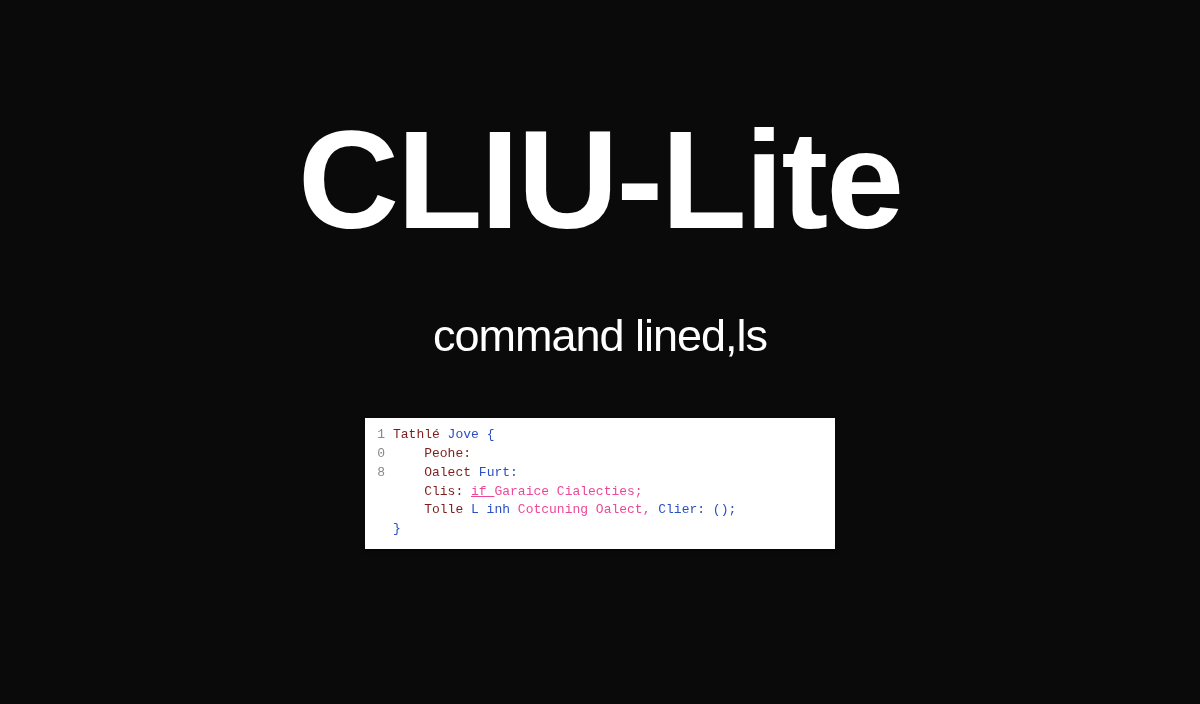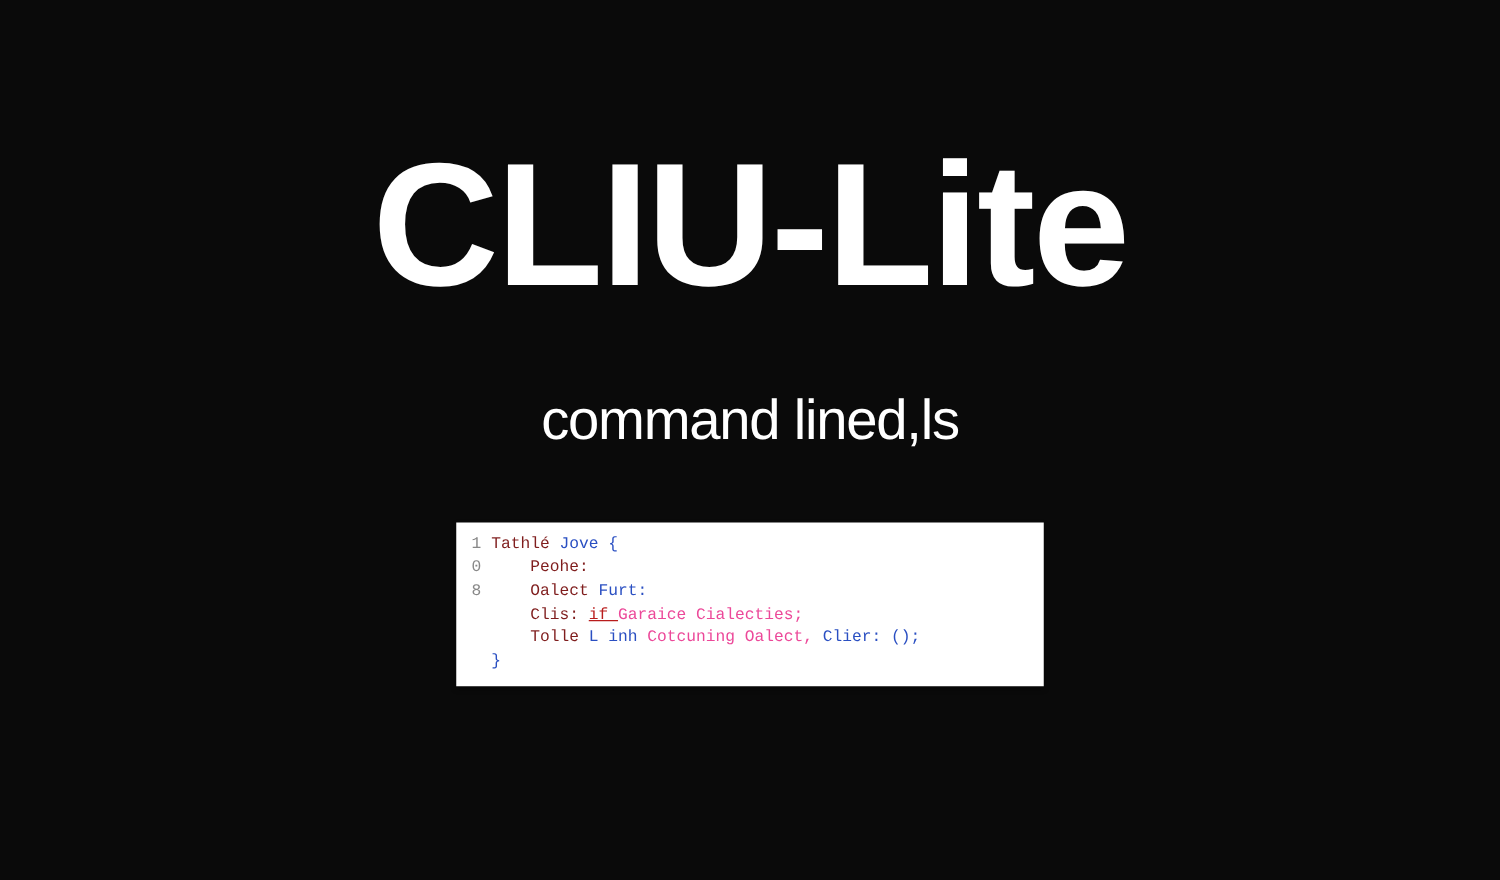--- a/index.html
+++ b/index.html
@@ -51,21 +51,21 @@
       width: 18px;
       color: #888;
       text-align: right;
       padding-right: 8px;
       flex-shrink: 0;
     }
     .code-text { flex: 1; }
     .tok-red { color: #7f1d1d; }
     .tok-blue { color: #2a4fc2; }
     .tok-green { color: #ec4899; }
-    .tok-black { color: #b91c1c; text-decoration: underline; }
+    .tok-black { color: #ec4899; text-decoration: underline; }
   </style>
 </head>
 <body>
 
 <div class="stage">
   <div class="title">CLIU-Lite</div>
   <div class="subtitle">command lined,ls</div>
   <div class="code-box" id="code-box">
       <div class="code-line"><span class="gutter">1</span><span class="code-text"><span class="tok-red">Tathlé </span><span class="tok-blue">Jove </span><span class="tok-blue">{</span></span></div>
       <div class="code-line"><span class="gutter">0</span><span class="code-text"><span class="tok-red">    Peohe:</span></span></div>

